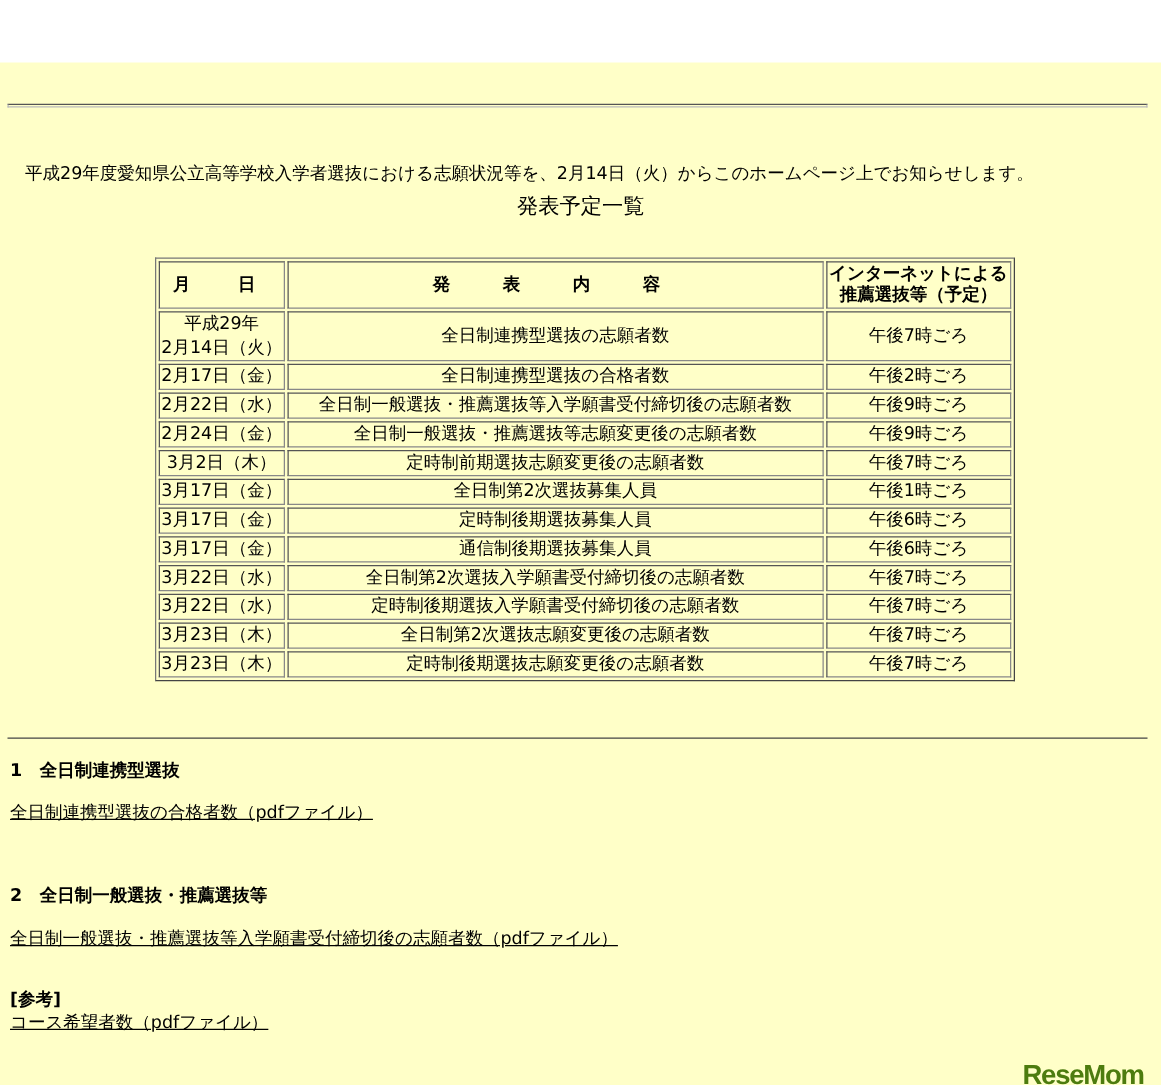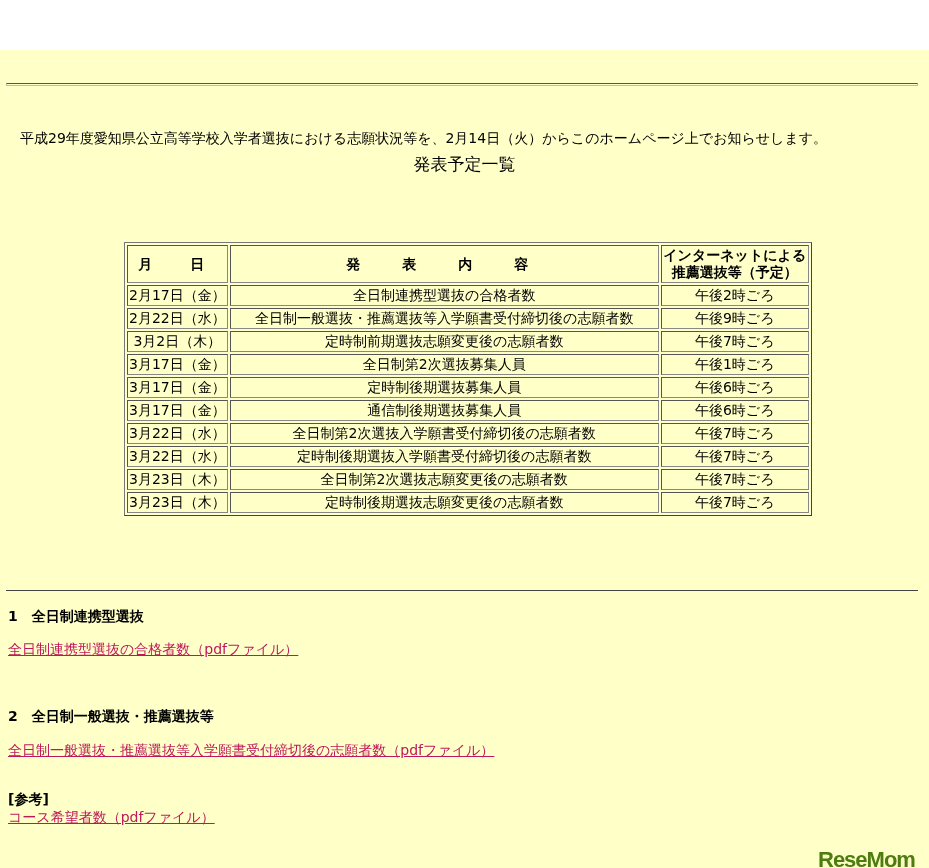--- a/index.html
+++ b/index.html
@@ -12,36 +12,35 @@
     }
     .topwhite { position: absolute; left: 0; top: 0; width: 929px; height: 50px; background: #fff; }
     .hr1 { position: absolute; left: 6px; top: 83px; width: 912px; height: 3px; border-top: 1px solid #555; border-bottom: 1px solid #bbb; border-left: 1px solid #bbb; border-right: 1px solid #bbb; box-sizing: border-box; }
     .intro { position: absolute; left: 20px; top: 102px; font-size: 14px; white-space: nowrap; margin-top: 28px; }
     .title { position: absolute; left: 0; width: 929px; top: 153px; text-align: center; font-size: 17px; }
     table.sched {
       position: absolute; left: 124px; top: 206px;
       border-collapse: separate; border-spacing: 2px;
       border: 1px solid #777; border-right-color: #444; border-bottom-color: #444;
       background: #ffffc8;
-      margin-top: 36px;
     }
     table.sched td, table.sched th {
       border: 1px solid #888; border-top-color: #555; border-left-color: #555;
       padding: 0 1px; font-size: 14px; font-weight: normal; height: 19px; line-height: 19px;
       text-align: center; white-space: nowrap;
     }
     table.sched th { font-weight: bold; height: 36px; line-height: 17px; }
     th.h-date { width: 90px; font-size: 15px; letter-spacing: 12px; }
     th.h-content { width: 425px; font-size: 15px; letter-spacing: 14px; }
     th.h-time { width: 144px; font-size: 14px; }
     td.d { text-align: left; }
     td.d2 { line-height: 15px; height: 34px; text-align: left; }
     .hr2 { position: absolute; left: 6px; top: 590px; width: 912px; height: 1px; background: #444; }
     .sec { position: absolute; left: 8px; font-weight: bold; font-size: 14px; white-space: nowrap; }
-    a.lnk { position: absolute; left: 8px; color: #be185d; text-decoration: underline; font-size: 14px; white-space: nowrap; }
+    a.lnk { position: absolute; left: 8px; color: #000000; text-decoration: underline; font-size: 14px; white-space: nowrap; }
     .ref { position: absolute; left: 8px; top: 791px; font-size: 14px; font-weight: bold; }
     .logo { position: absolute; left: 818px; top: 847px; color: #4d7c0f; font-weight: bold; font-size: 22px; font-family: "Liberation Sans", sans-serif; letter-spacing: -1px; }
   </style>
 </head>
 <body>
 
 <div class="topwhite"></div>
 <div class="hr1"></div>
 
 <div class="intro">平成29年度愛知県公立高等学校入学者選抜における志願状況等を、2月14日（火）からこのホームページ上でお知らせします。</div>
@@ -51,27 +50,40 @@
   <tbody>
       <tr>
     <th class="h-date">月　日</th>
     <th class="h-content">発　表　内　容</th>
     <th class="h-time">
       <span>インターネットによる</span><br>
       <span>推薦選抜等（予定）</span>
     </th>
   </tr>
   <tr>
+    <td class="d2">
+      <div style="text-align:center">平成29年</div>
+      <div>2月14日（火）</div>
+    </td>
+    <td>全日制連携型選抜の志願者数</td>
+    <td>午後7時ごろ</td>
+  </tr>
+  <tr>
     <td class="d">2月17日（金）</td>
     <td>全日制連携型選抜の合格者数</td>
     <td>午後2時ごろ</td>
   </tr>
   <tr>
     <td class="d">2月22日（水）</td>
     <td>全日制一般選抜・推薦選抜等入学願書受付締切後の志願者数</td>
+    <td>午後9時ごろ</td>
+  </tr>
+  <tr>
+    <td class="d">2月24日（金）</td>
+    <td>全日制一般選抜・推薦選抜等志願変更後の志願者数</td>
     <td>午後9時ごろ</td>
   </tr>
   <tr>
     <td class="d">3月2日（木）</td>
     <td>定時制前期選抜志願変更後の志願者数</td>
     <td>午後7時ごろ</td>
   </tr>
   <tr>
     <td class="d">3月17日（金）</td>
     <td>全日制第2次選抜募集人員</td>

